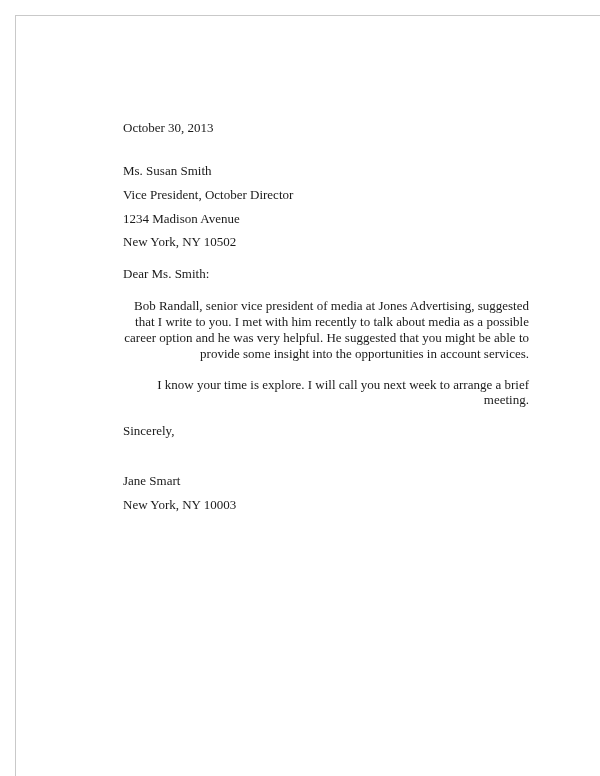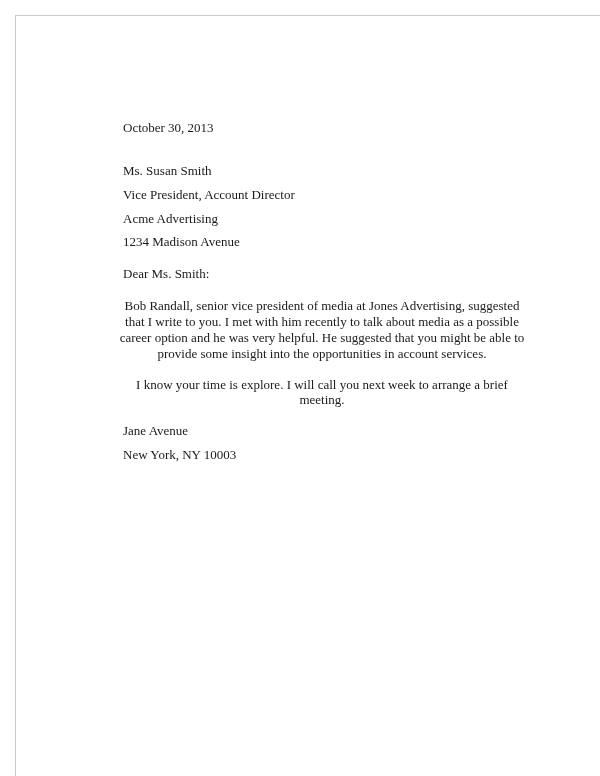--- a/index.html
+++ b/index.html
@@ -23,47 +23,50 @@
     left: 83px;
     top: 88px;
     width: 430px;
     color: #1a1a1a;
     font-size: 13px;
     line-height: 1.22;
   }
   .block { margin-bottom: 16px; }
   .date-block { margin-bottom: 27px; }
   .closing-block { margin-bottom: 34px; }
-  .para { margin-bottom: 15px; text-align: center; }
+  .para { margin-bottom: 15px; text-align: right; }
   .line { display: block; }
 </style>
 </head>
 <body>
 
 <div class="sheet">
   <div class="letter">
 
     <div class="block date-block">
       <span class="line">October 30, 2013</span>
     </div>
 
     <div class="block">
       <span class="line">Ms. Susan Smith</span>
-      <span class="line">Vice President, Account Director</span>
-      <span class="line">Acme Advertising</span>
+      <span class="line">Vice President, October Director</span>
       <span class="line">1234 Madison Avenue</span>
+      <span class="line">New York, NY 10502</span>
     </div>
 
     <div class="block">
       <span class="line">Dear Ms. Smith:</span>
     </div>
 
     <p class="para">Bob Randall, senior vice president of media at Jones Advertising, suggested that I write to you. I met with him recently to talk about media as a possible career option and he was very helpful. He suggested that you might be able to provide some insight into the opportunities in account services.</p>
     <p class="para">I know your time is explore. I will call you next week to arrange a brief meeting.</p>
 
+    <div class="block closing-block">
+      <span class="line">Sincerely,</span>
+    </div>
 
     <div class="block">
-      <span class="line">Jane Avenue</span>
+      <span class="line">Jane Smart</span>
       <span class="line">New York, NY 10003</span>
     </div>
 
   </div>
 </div>
 
 </body></html>

